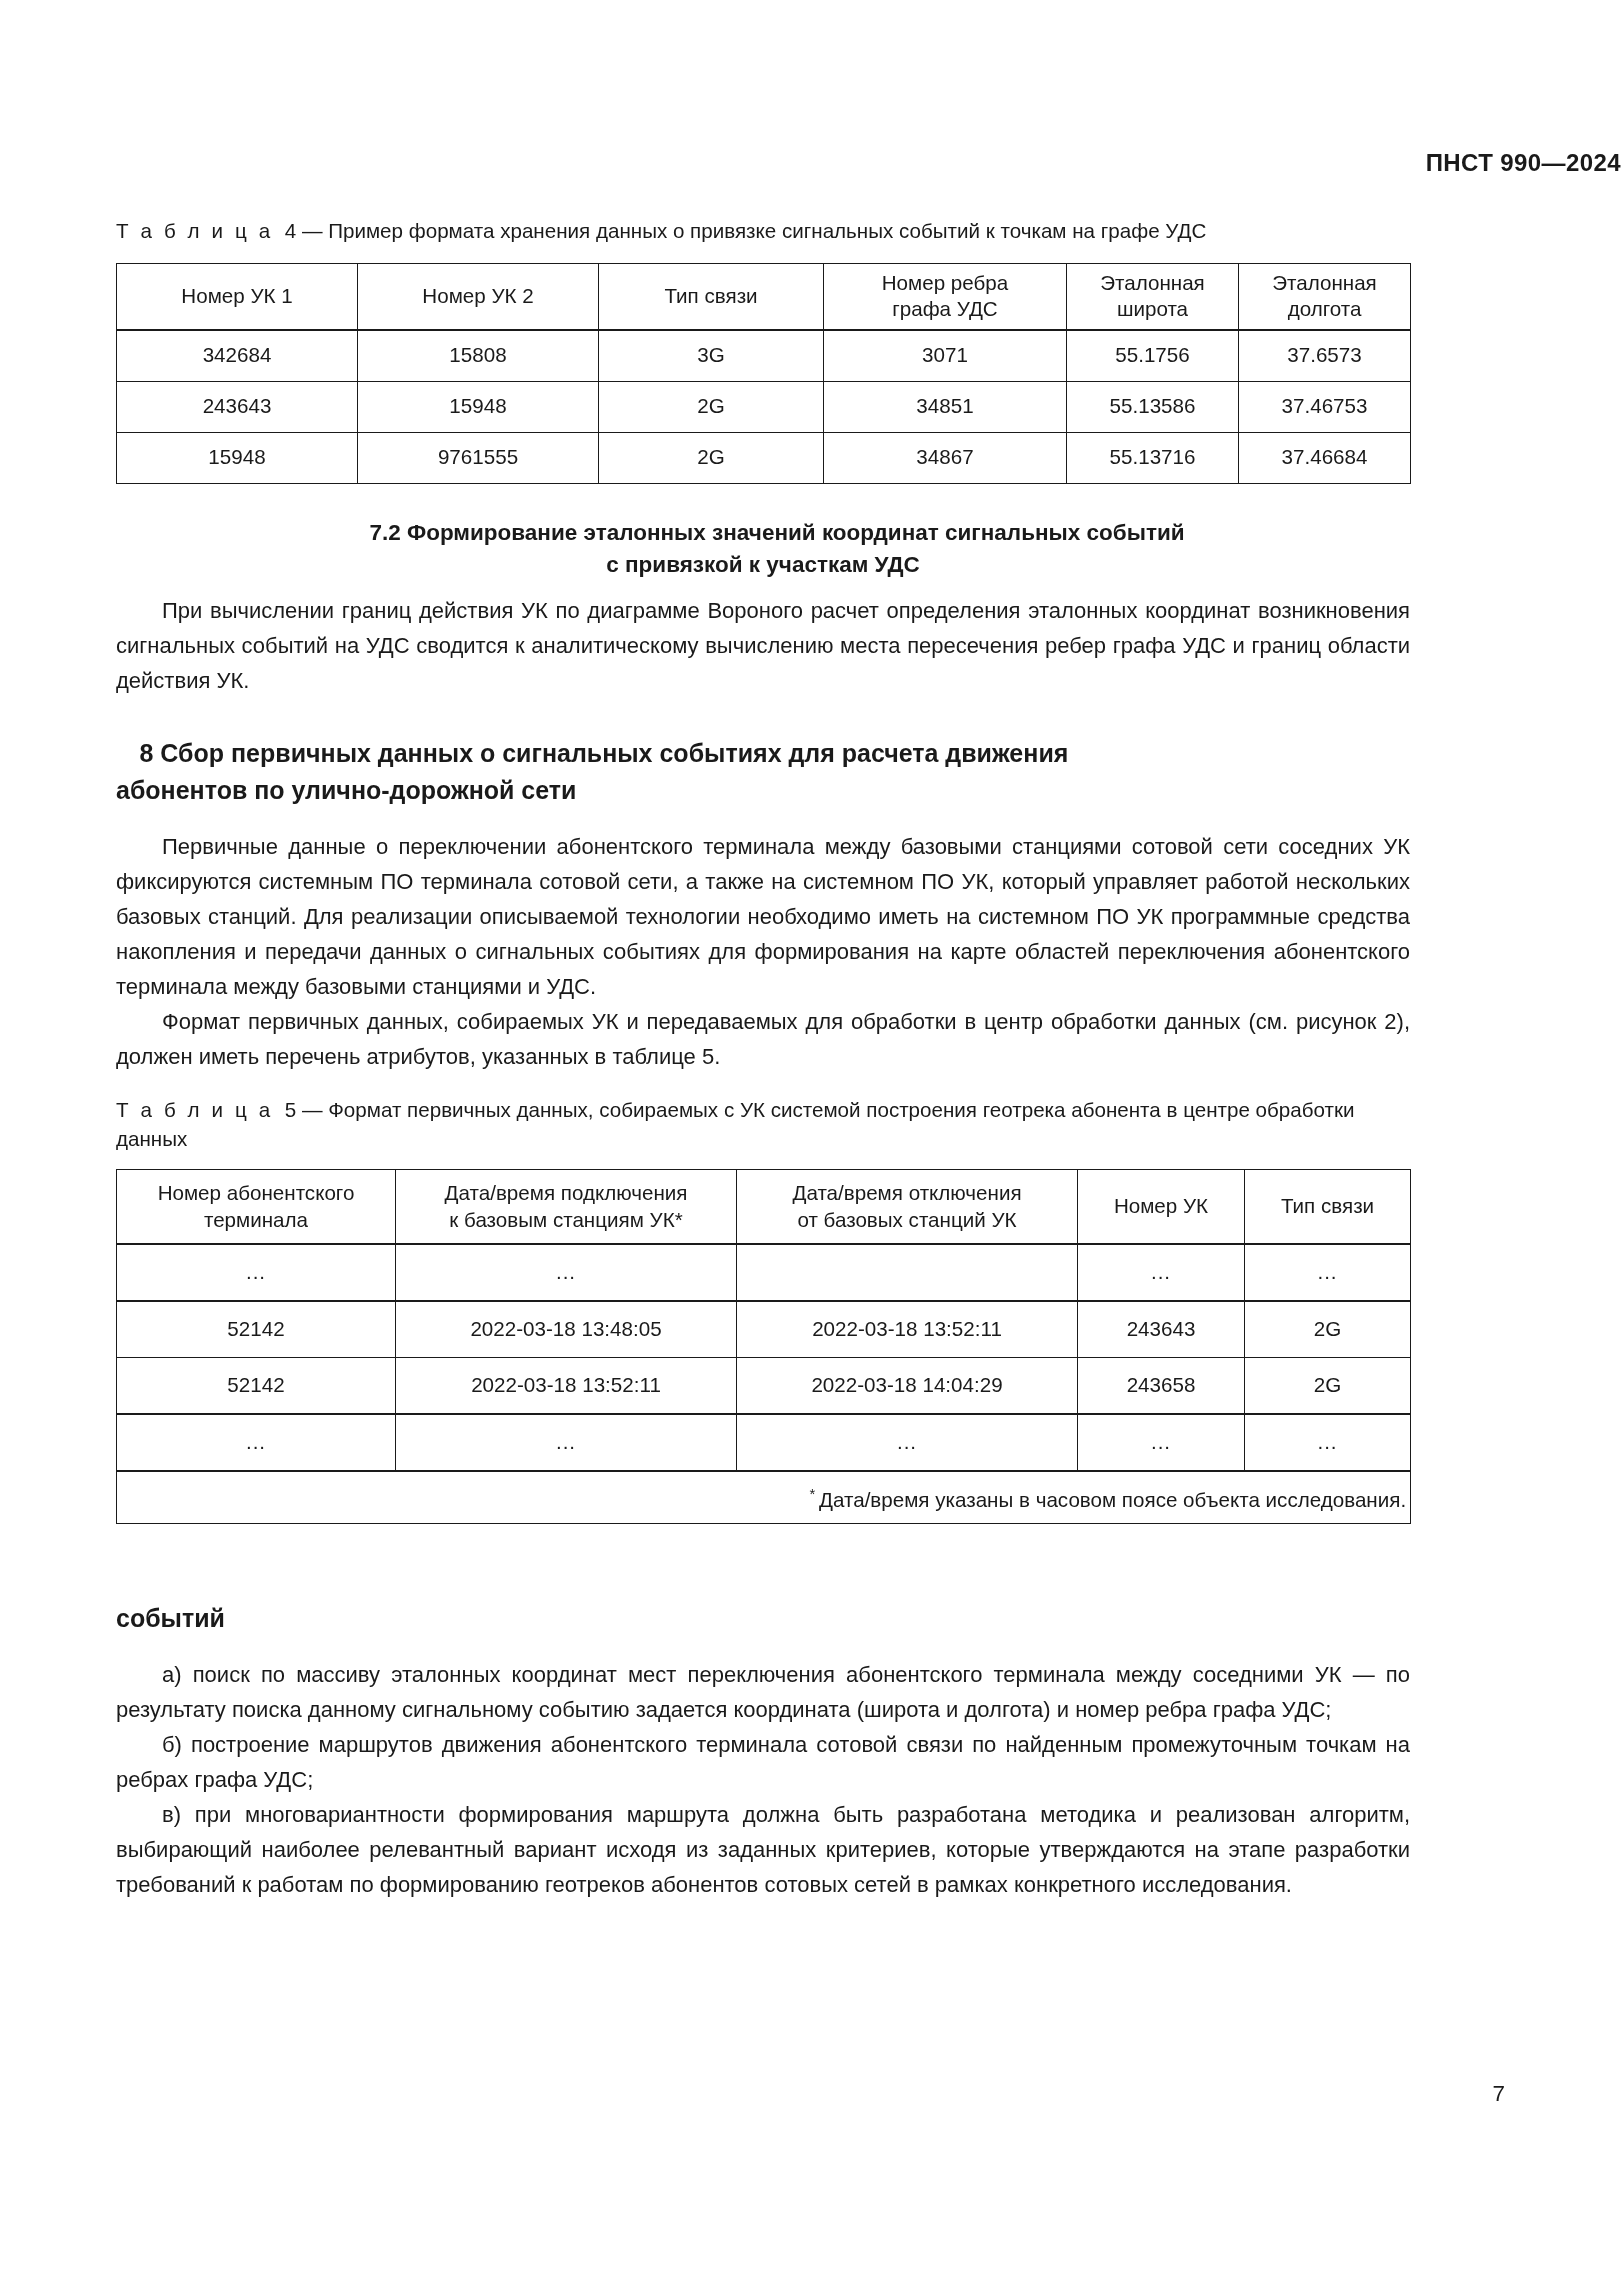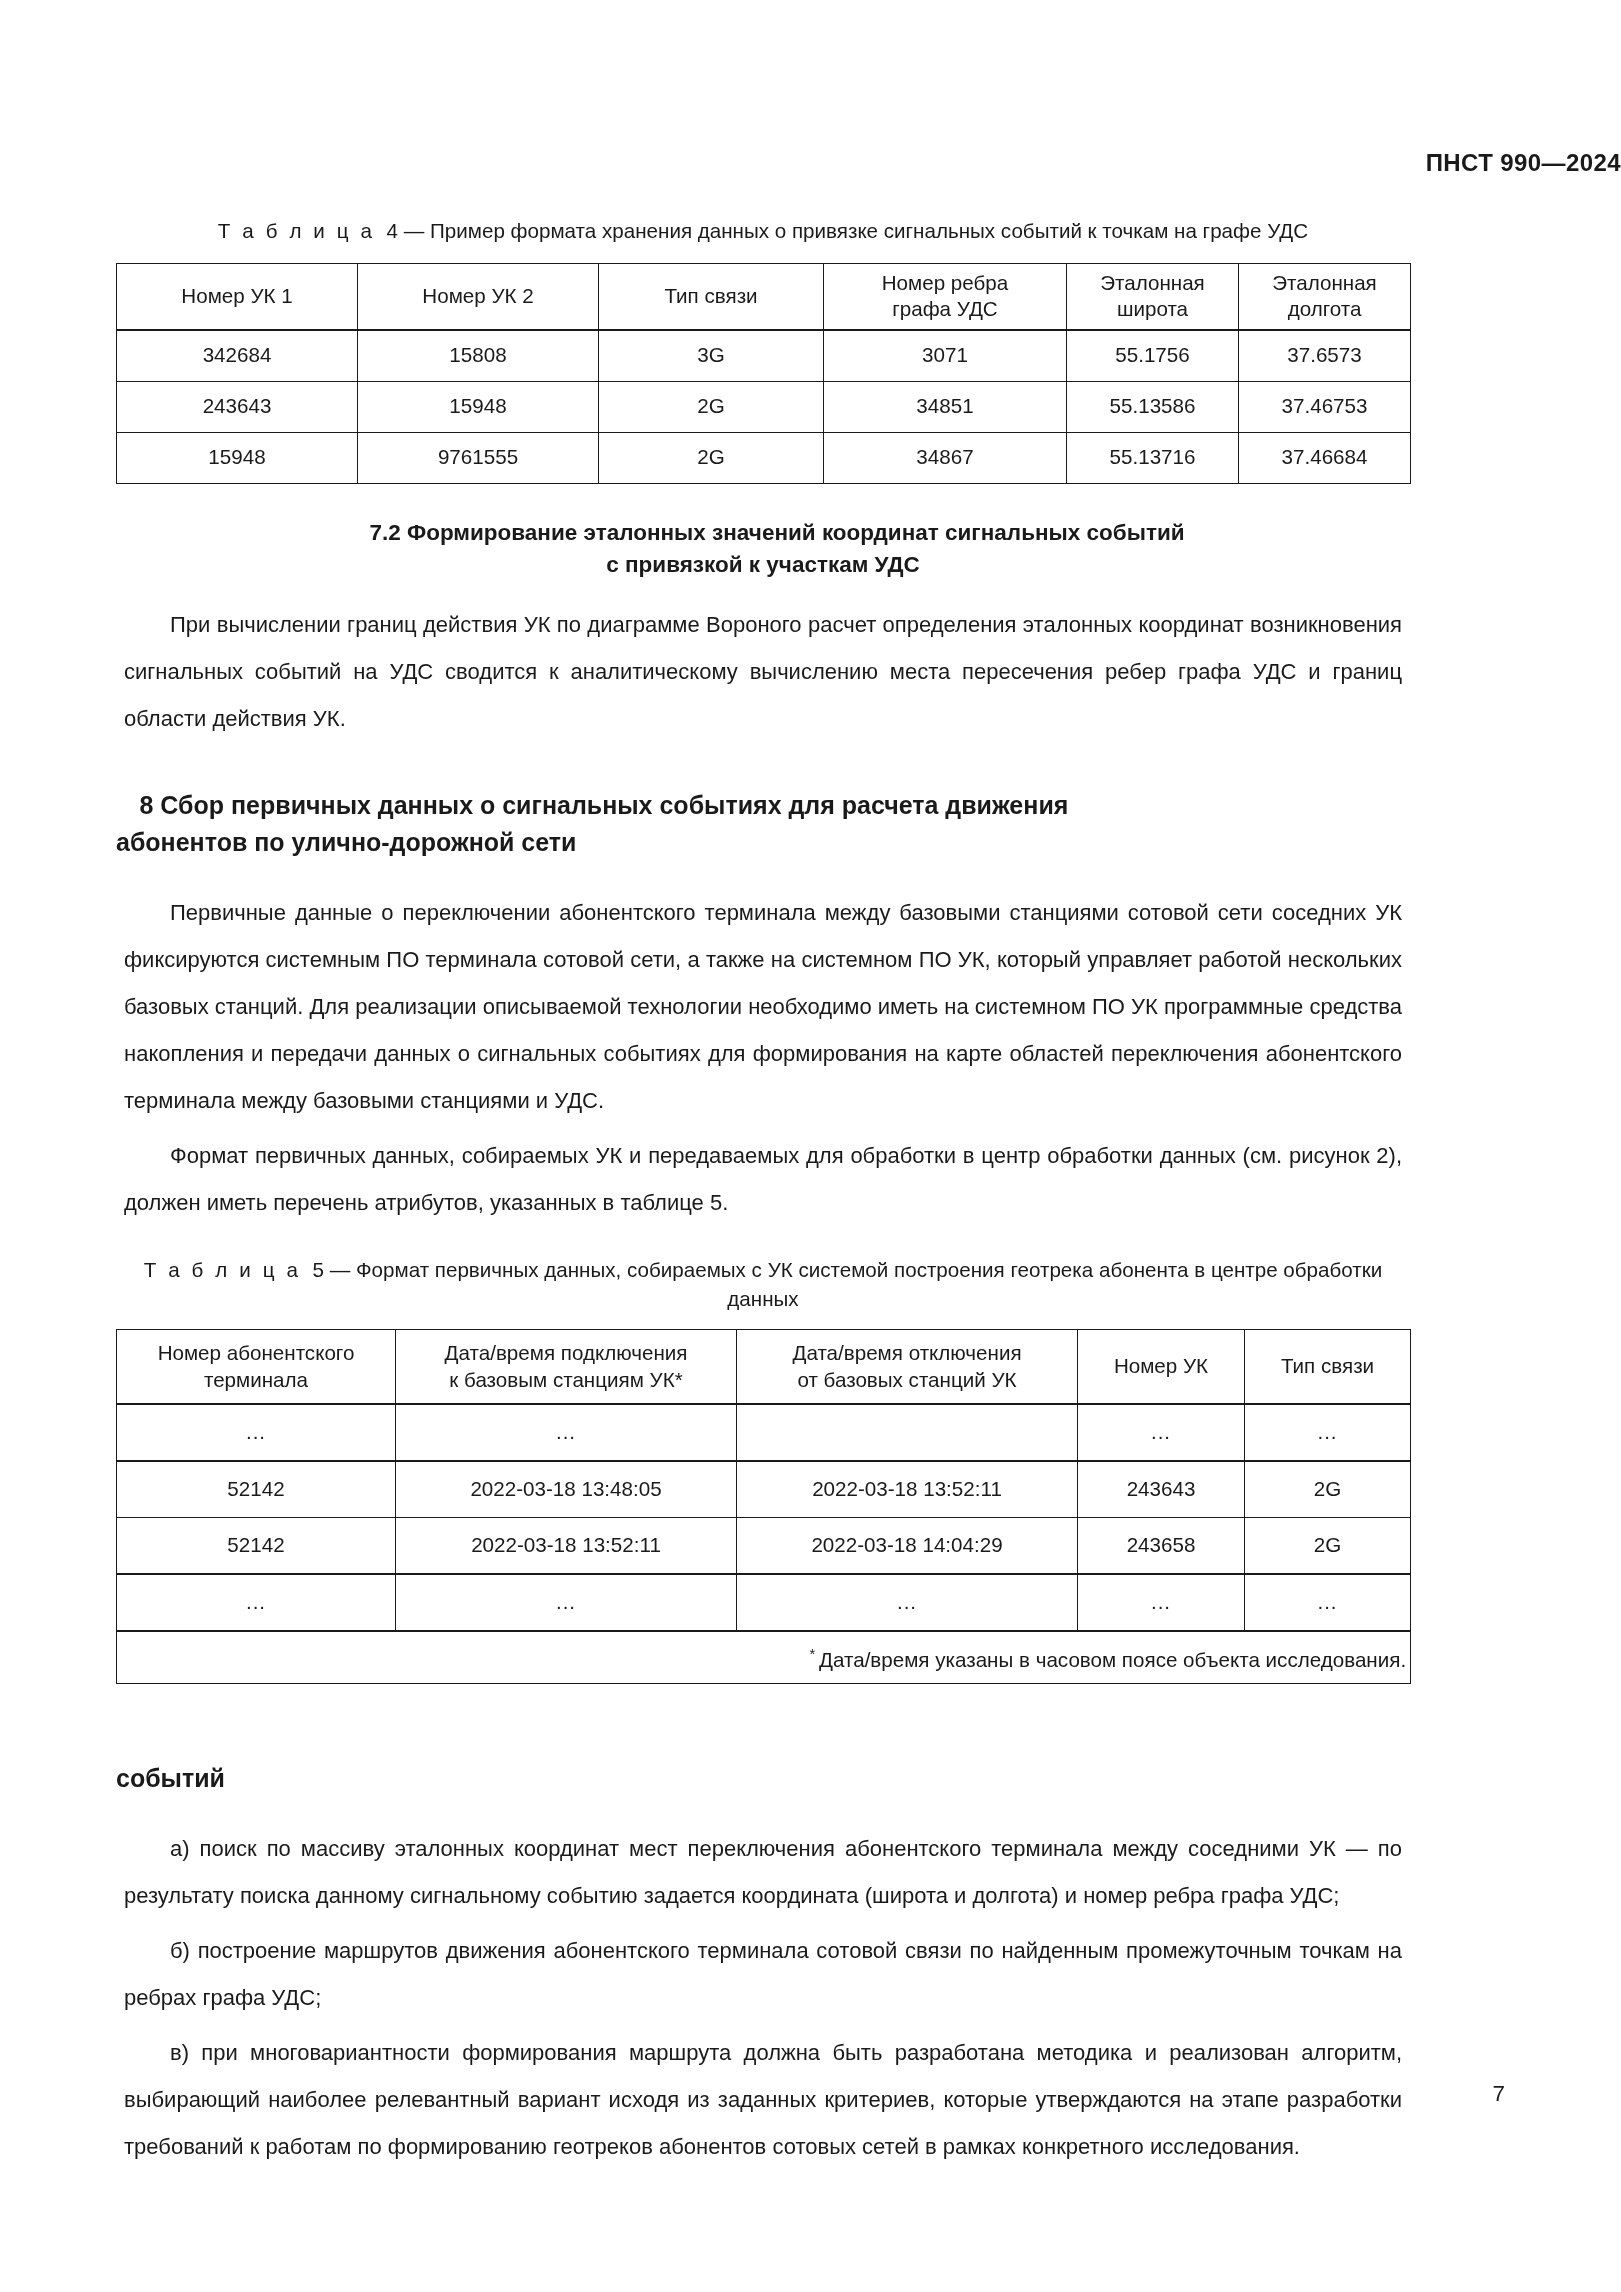--- a/index.html
+++ b/index.html
@@ -36,34 +36,34 @@
     font-size: 24px;
     font-weight: bold;
     letter-spacing: 0.4px;
     white-space: nowrap;
   }
 
   
   .tbl-caption {
     font-size: 20.6px;
     line-height: 29px;
-    text-align: center;
+    text-align: left;
     margin: 0;
   }
   .tbl-caption .cap-label {
     letter-spacing: 3.1px;
   }
   .tbl-caption .cap-num {
     letter-spacing: 0;
   }
 
   p.body {
     font-size: 22px;
-    line-height: 47px;
-    margin: 8px;
+    line-height: 35px;
+    margin: 0;
     text-align: justify;
     text-indent: 46px;
     hyphens: manual;
   }
 
   h3.sub {
     font-size: 22.5px;
     line-height: 32px;
     font-weight: bold;
     margin: 0;

